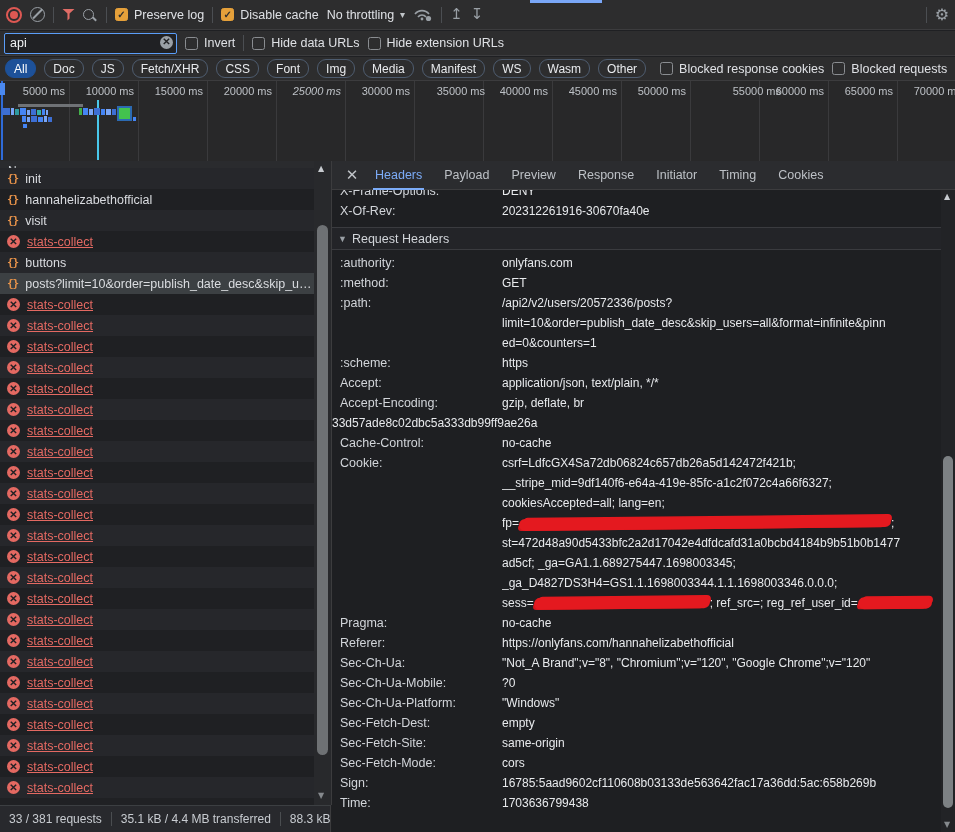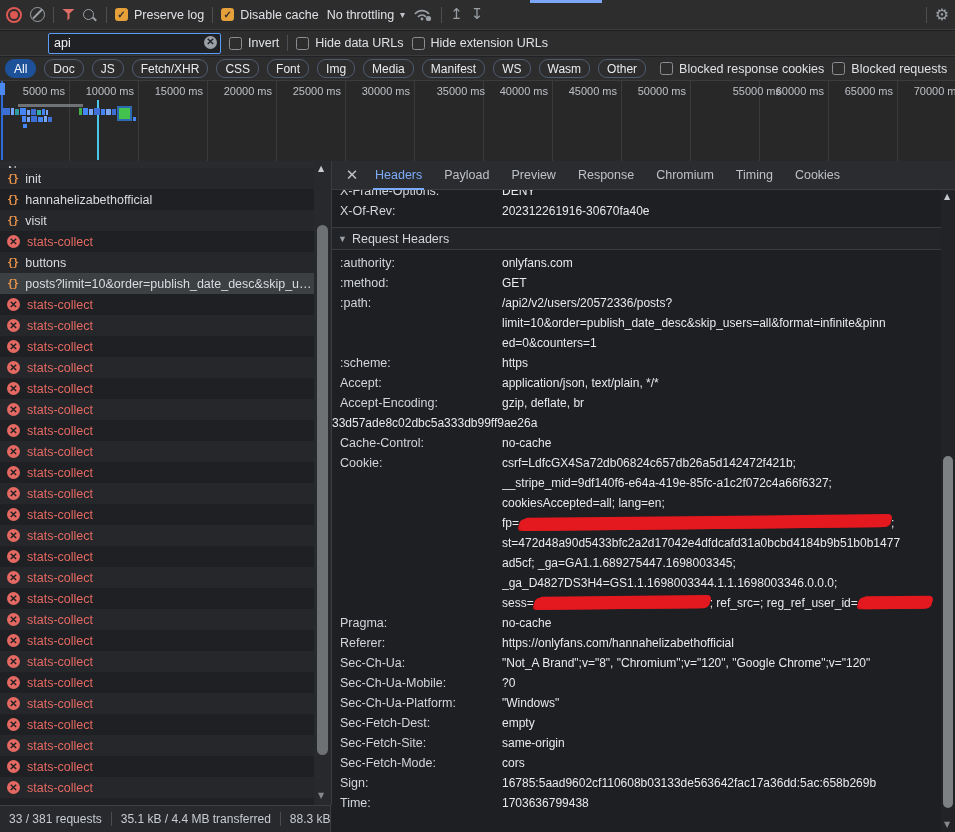--- a/index.html
+++ b/index.html
@@ -26,21 +26,21 @@
   .mag::after{content:"";position:absolute;left:8px;top:8px;width:5px;height:1.8px;background:#9aa0a6;transform:rotate(45deg);}
   .glyph{color:#9aa0a6;font-size:15px;line-height:1;flex:0 0 auto;font-family:"DejaVu Sans",sans-serif;}
   .caret{color:#c0c4c8;font-size:10px;margin-left:6px;}
   
   .cbl{display:flex;align-items:center;gap:6px;cursor:default;flex:0 0 auto;}
   .cb{width:13px;height:13px;border-radius:2.5px;border:1.5px solid #8a8d91;box-sizing:border-box;
       display:flex;align-items:center;justify-content:center;font-size:10px;font-weight:bold;color:transparent;}
   .cb.checked{background:#e5a03a;border-color:#e5a03a;color:#2d2d2e;}
   .throttle{display:flex;align-items:center;color:#dfe1e5;}
   
-  .search-wrap{position:relative;flex:0 0 auto;margin-left:44px;}
+  .search-wrap{position:relative;flex:0 0 auto;}
   .search-input{width:148px;height:17px;background:#202124;border:1px solid #5a9df8;border-radius:2px;
       color:#f1f3f4;font-family:"Liberation Sans",sans-serif;font-size:12.5px;padding:1px 18px 1px 5px;outline:none;}
   .search-clear{position:absolute;right:4px;top:3px;width:13px;height:13px;border-radius:50%;background:#9aa0a6;
       color:#202124;font-size:10px;font-weight:bold;display:flex;align-items:center;justify-content:center;line-height:1;}
   
   .pill{height:17px;padding:0 8px;border-radius:9px;border:1px solid #4e5c6f;display:flex;align-items:center;
         color:#e8eaed;font-size:12px;flex:0 0 auto;}
   .pill.sel{background:#1d5199;border-color:#1d5199;color:#ffffff;}
   
   .overview{left:0;top:81px;width:955px;height:80px;background:#282829;overflow:hidden;border-bottom:1px solid #3c3c3e;}
@@ -48,21 +48,21 @@
   .tick-label{position:absolute;top:4px;font-size:11px;color:#bdc1c6;transform:translateX(-100%);white-space:nowrap;}
   .ov-bar{position:absolute;}
   
   .list-pane{left:0;top:161px;width:331px;height:644px;background:#202124;border-right:1px solid #3c3c3e;overflow:hidden;}
   .list-header{position:absolute;left:0;top:0;width:331px;height:21px;background:#2a2b2e;border-bottom:1px solid #3c3c3e;
       box-sizing:border-box;display:flex;align-items:center;padding-left:8px;color:#cdd1d6;font-size:12px;}
   .list-rows{position:absolute;left:0;top:21px;width:315px;}
   .lrow{height:21px;display:flex;align-items:center;gap:7px;padding-left:7px;box-sizing:border-box;white-space:nowrap;overflow:hidden;}
   .lrow.alt0{background:#1f2023;} .lrow.alt1{background:#26272b;} .lrow.sel{background:#3c4043;}
   .lrow .nm{overflow:hidden;text-overflow:ellipsis;color:#dadce0;}
-  .lrow.err .nm{color:#e46962;}
+  .lrow.err .nm{color:#e46962;text-decoration:underline;}
   .ic-json{color:#e8934a;font-size:11px;font-weight:bold;letter-spacing:-1px;flex:0 0 auto;font-family:"DejaVu Sans Mono",monospace;}
   .ic-err{width:13px;height:13px;border-radius:50%;background:#e46962;color:#202124;font-size:10px;font-weight:bold;
       display:flex;align-items:center;justify-content:center;flex:0 0 auto;line-height:1;}
   
   .sbar{background:#28292c;}
   .sb-thumb{position:absolute;border-radius:6px;background:#6e7174;}
   .sb-arrow{position:absolute;font-size:8px;color:#c7cbd0;left:2px;font-family:"DejaVu Sans",sans-serif;}
   
   .tabbar{left:332px;top:161px;width:623px;height:29px;background:#2b2c2f;border-bottom:1px solid #3c3c3e;
       box-sizing:border-box;display:flex;align-items:center;padding-left:8px;}
@@ -180,21 +180,21 @@
   <div class="abs overview" id="overview">
       <div class="tick-line" style="left: 69px;"></div>
       <span class="tick-label" style="left: 65px;">5000 ms</span>
       <div class="tick-line" style="left: 138px;"></div>
       <span class="tick-label" style="left: 134px;">10000 ms</span>
       <div class="tick-line" style="left: 207px;"></div>
       <span class="tick-label" style="left: 203px;">15000 ms</span>
       <div class="tick-line" style="left: 276px;"></div>
       <span class="tick-label" style="left: 272px;">20000 ms</span>
       <div class="tick-line" style="left: 345px;"></div>
-      <span class="tick-label" style="left: 341px;">25000 ms</span>
+      <span class="tick-label" style="left: 341px; font-style: italic;">25000 ms</span>
       <div class="tick-line" style="left: 414px;"></div>
       <span class="tick-label" style="left: 410px;">30000 ms</span>
       <div class="tick-line" style="left: 483px;"></div>
       <span class="tick-label" style="left: 485px;">35000 ms</span>
       <div class="tick-line" style="left: 552px;"></div>
       <span class="tick-label" style="left: 548px;">40000 ms</span>
       <div class="tick-line" style="left: 621px;"></div>
       <span class="tick-label" style="left: 617px;">45000 ms</span>
       <div class="tick-line" style="left: 690px;"></div>
       <span class="tick-label" style="left: 686px;">50000 ms</span>
@@ -370,21 +370,21 @@
     </div>
   </div>
 
   <div class="abs tabbar">
     <span class="tabclose">✕</span>
     <span id="tabs" style="display:flex;">
         <span class="tab active">Headers</span>
         <span class="tab">Payload</span>
         <span class="tab">Preview</span>
         <span class="tab">Response</span>
-        <span class="tab">Chromium</span>
+        <span class="tab">Initiator</span>
         <span class="tab">Timing</span>
         <span class="tab">Cookies</span>
       </span>
   </div>
   <div class="abs details" id="details">
       <div class="cliprow">
         <div class="hrow">
           <span class="hname">X-Frame-Options:</span>
           <span class="hval">
             <div>DENY</div>

